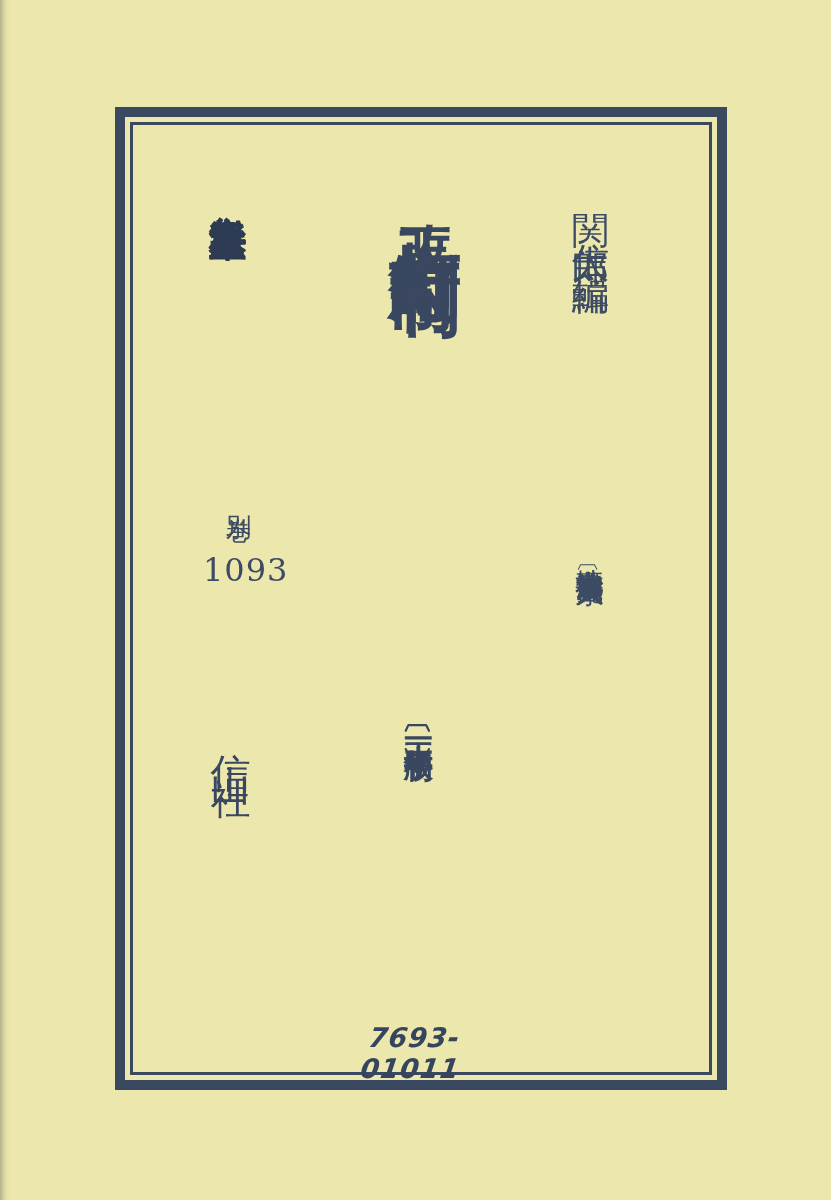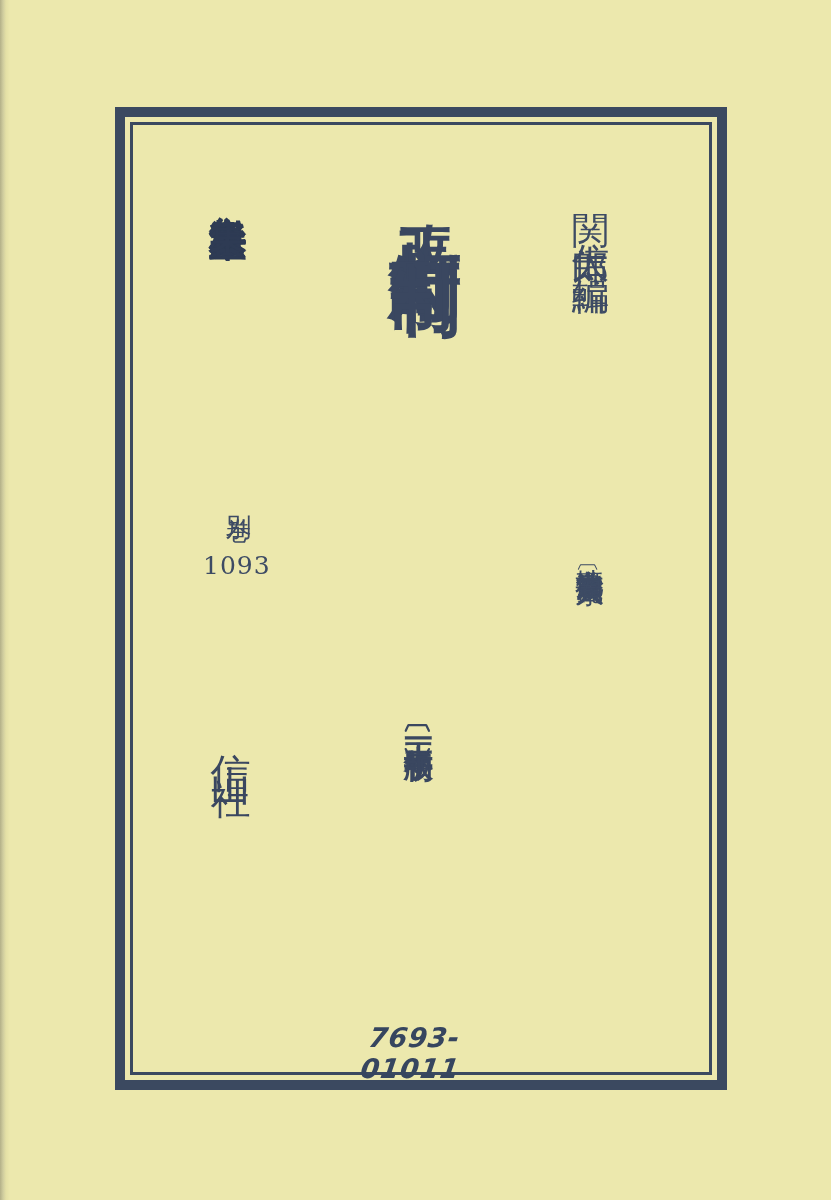--- a/index.html
+++ b/index.html
@@ -44,21 +44,21 @@
     color: #2e3b54;
     text-shadow: 0.6px 0.6px 0 #2e3b54;
   }
   .volume-label {
     left: 222px; top: 494px; height: 62px;
     font-size: 26px; letter-spacing: 4px;
   }
   .volume-number {
     position: absolute; left: 203px; top: 551px; width: 66px;
     text-align: center;
-    font-size: 25px; letter-spacing: 1px;
+    font-size: 32px; letter-spacing: 1px;
     color: #3d4b64;
   }
 
   
   .title-col {
     left: 378px; top: 180px; height: 540px;
     font-weight: bold;
     color: #3a4760;
   }
   .title-prefix {

